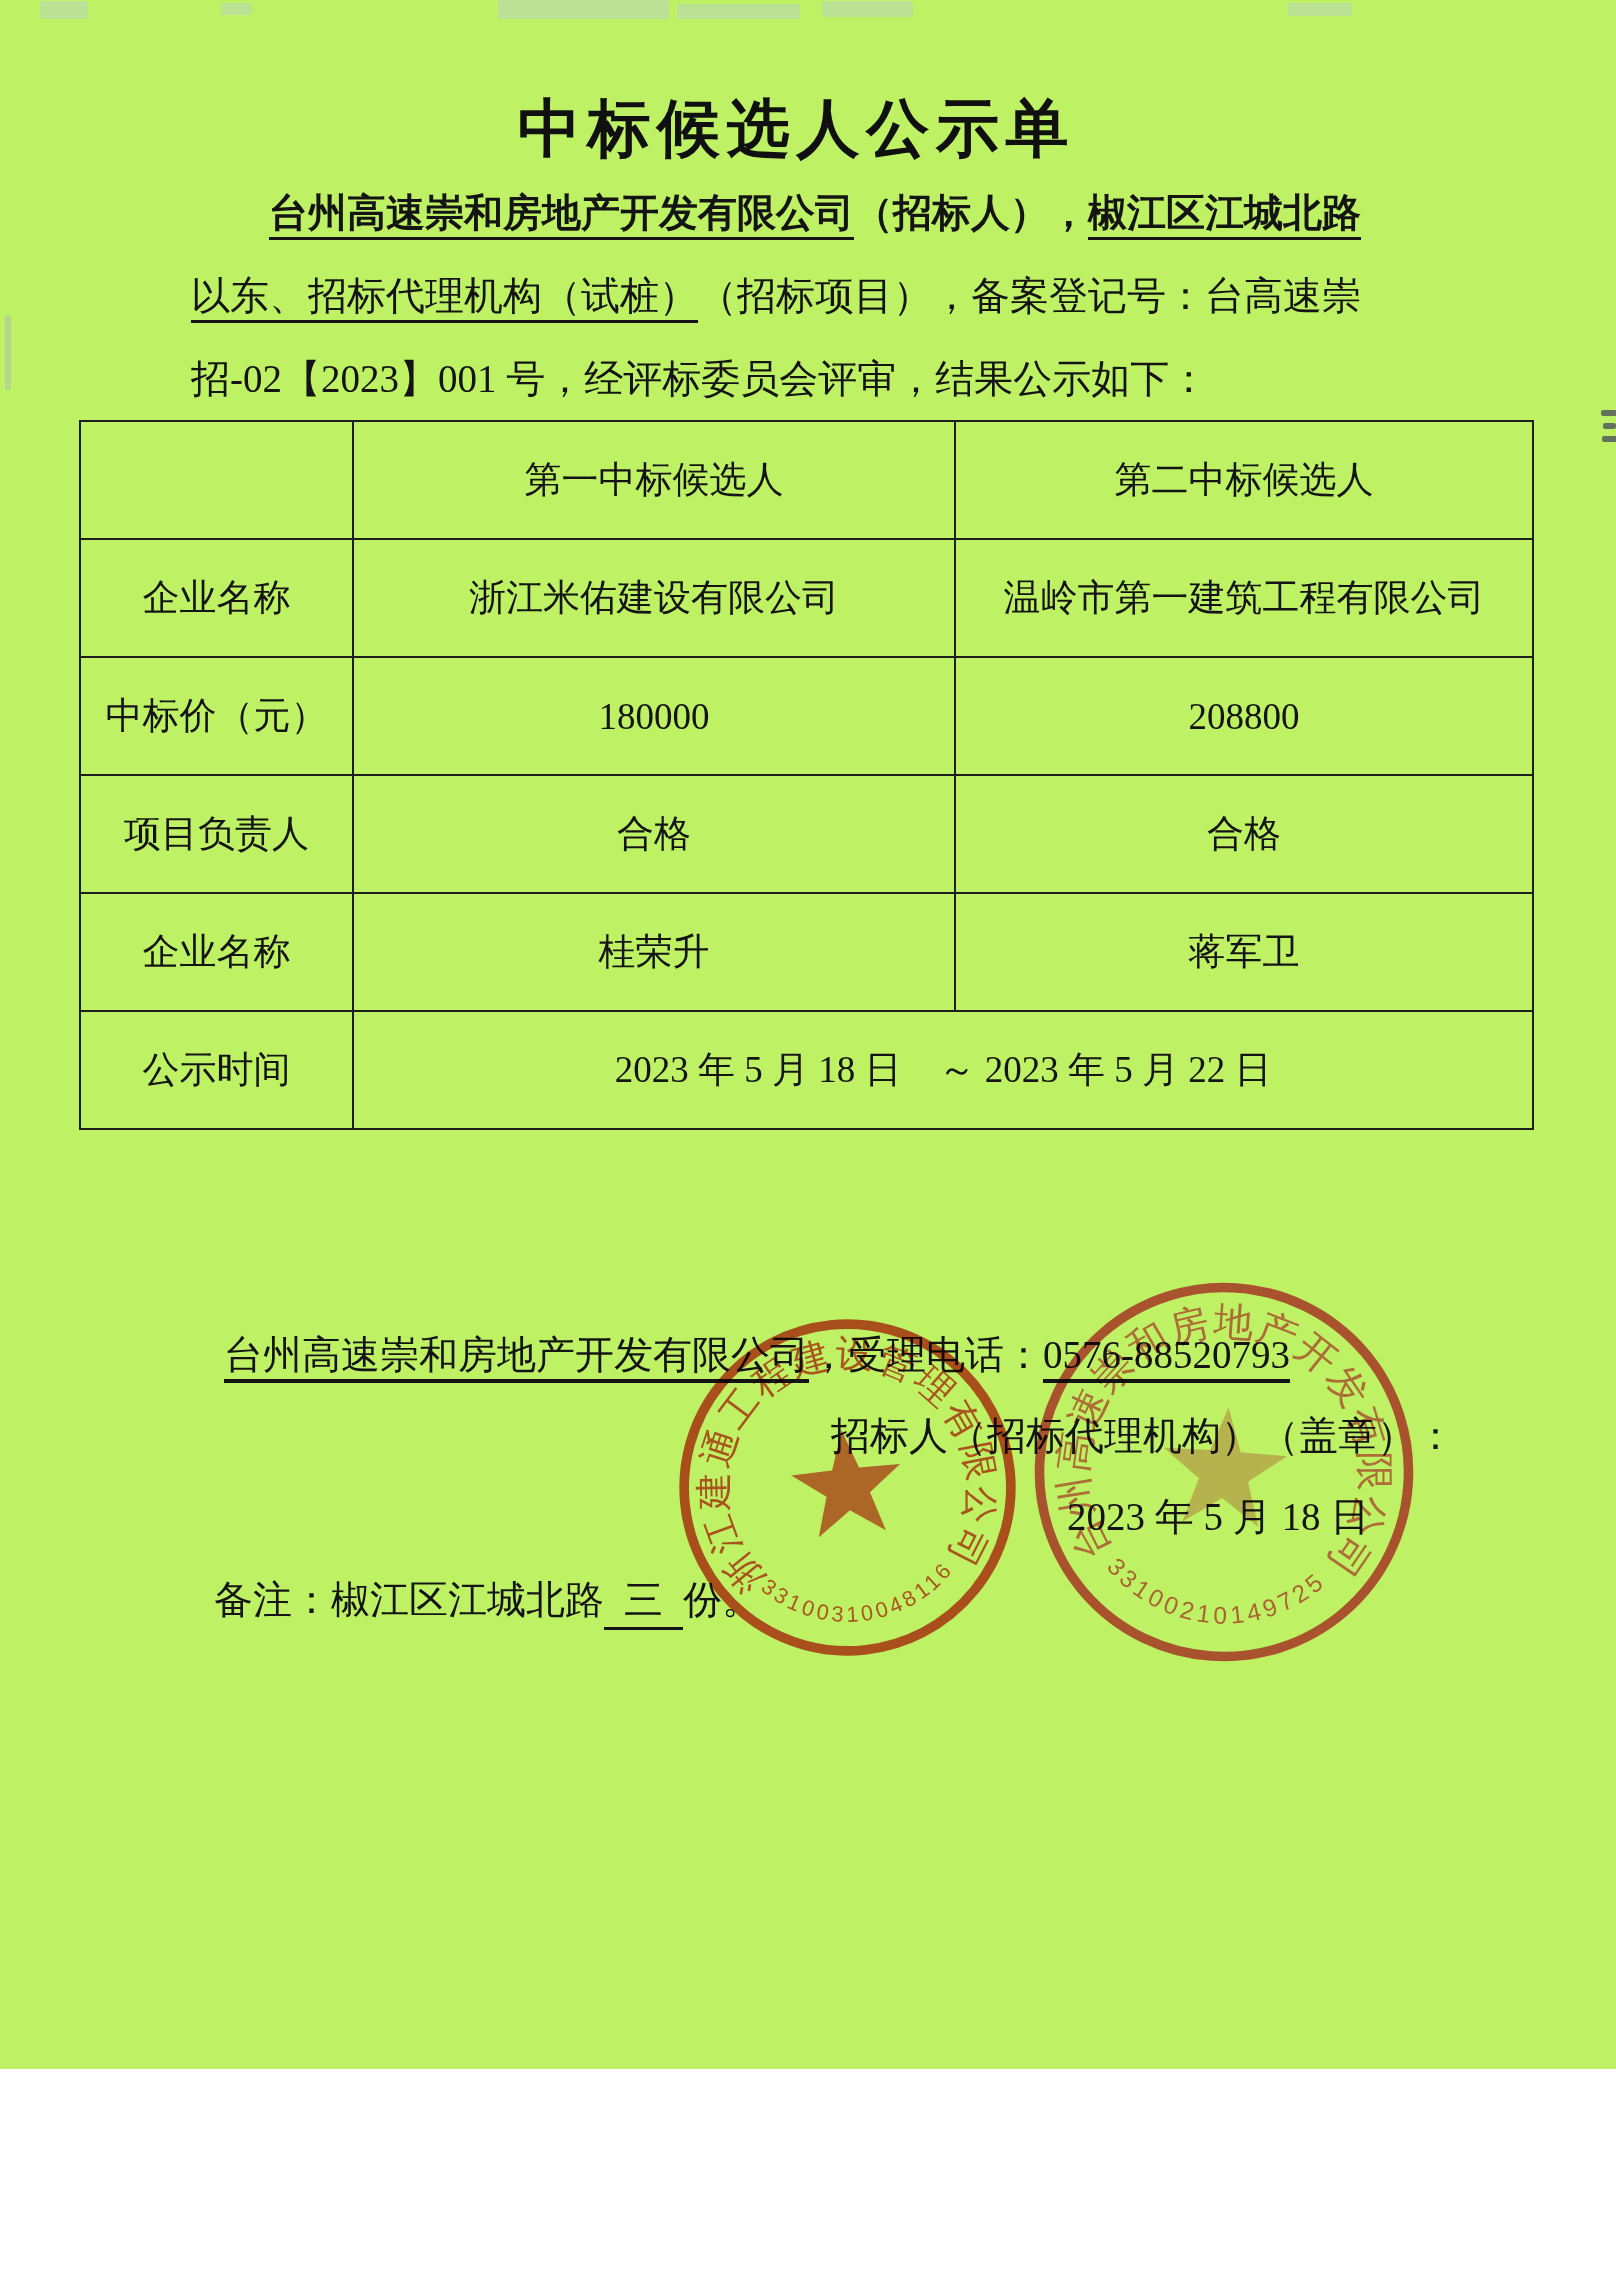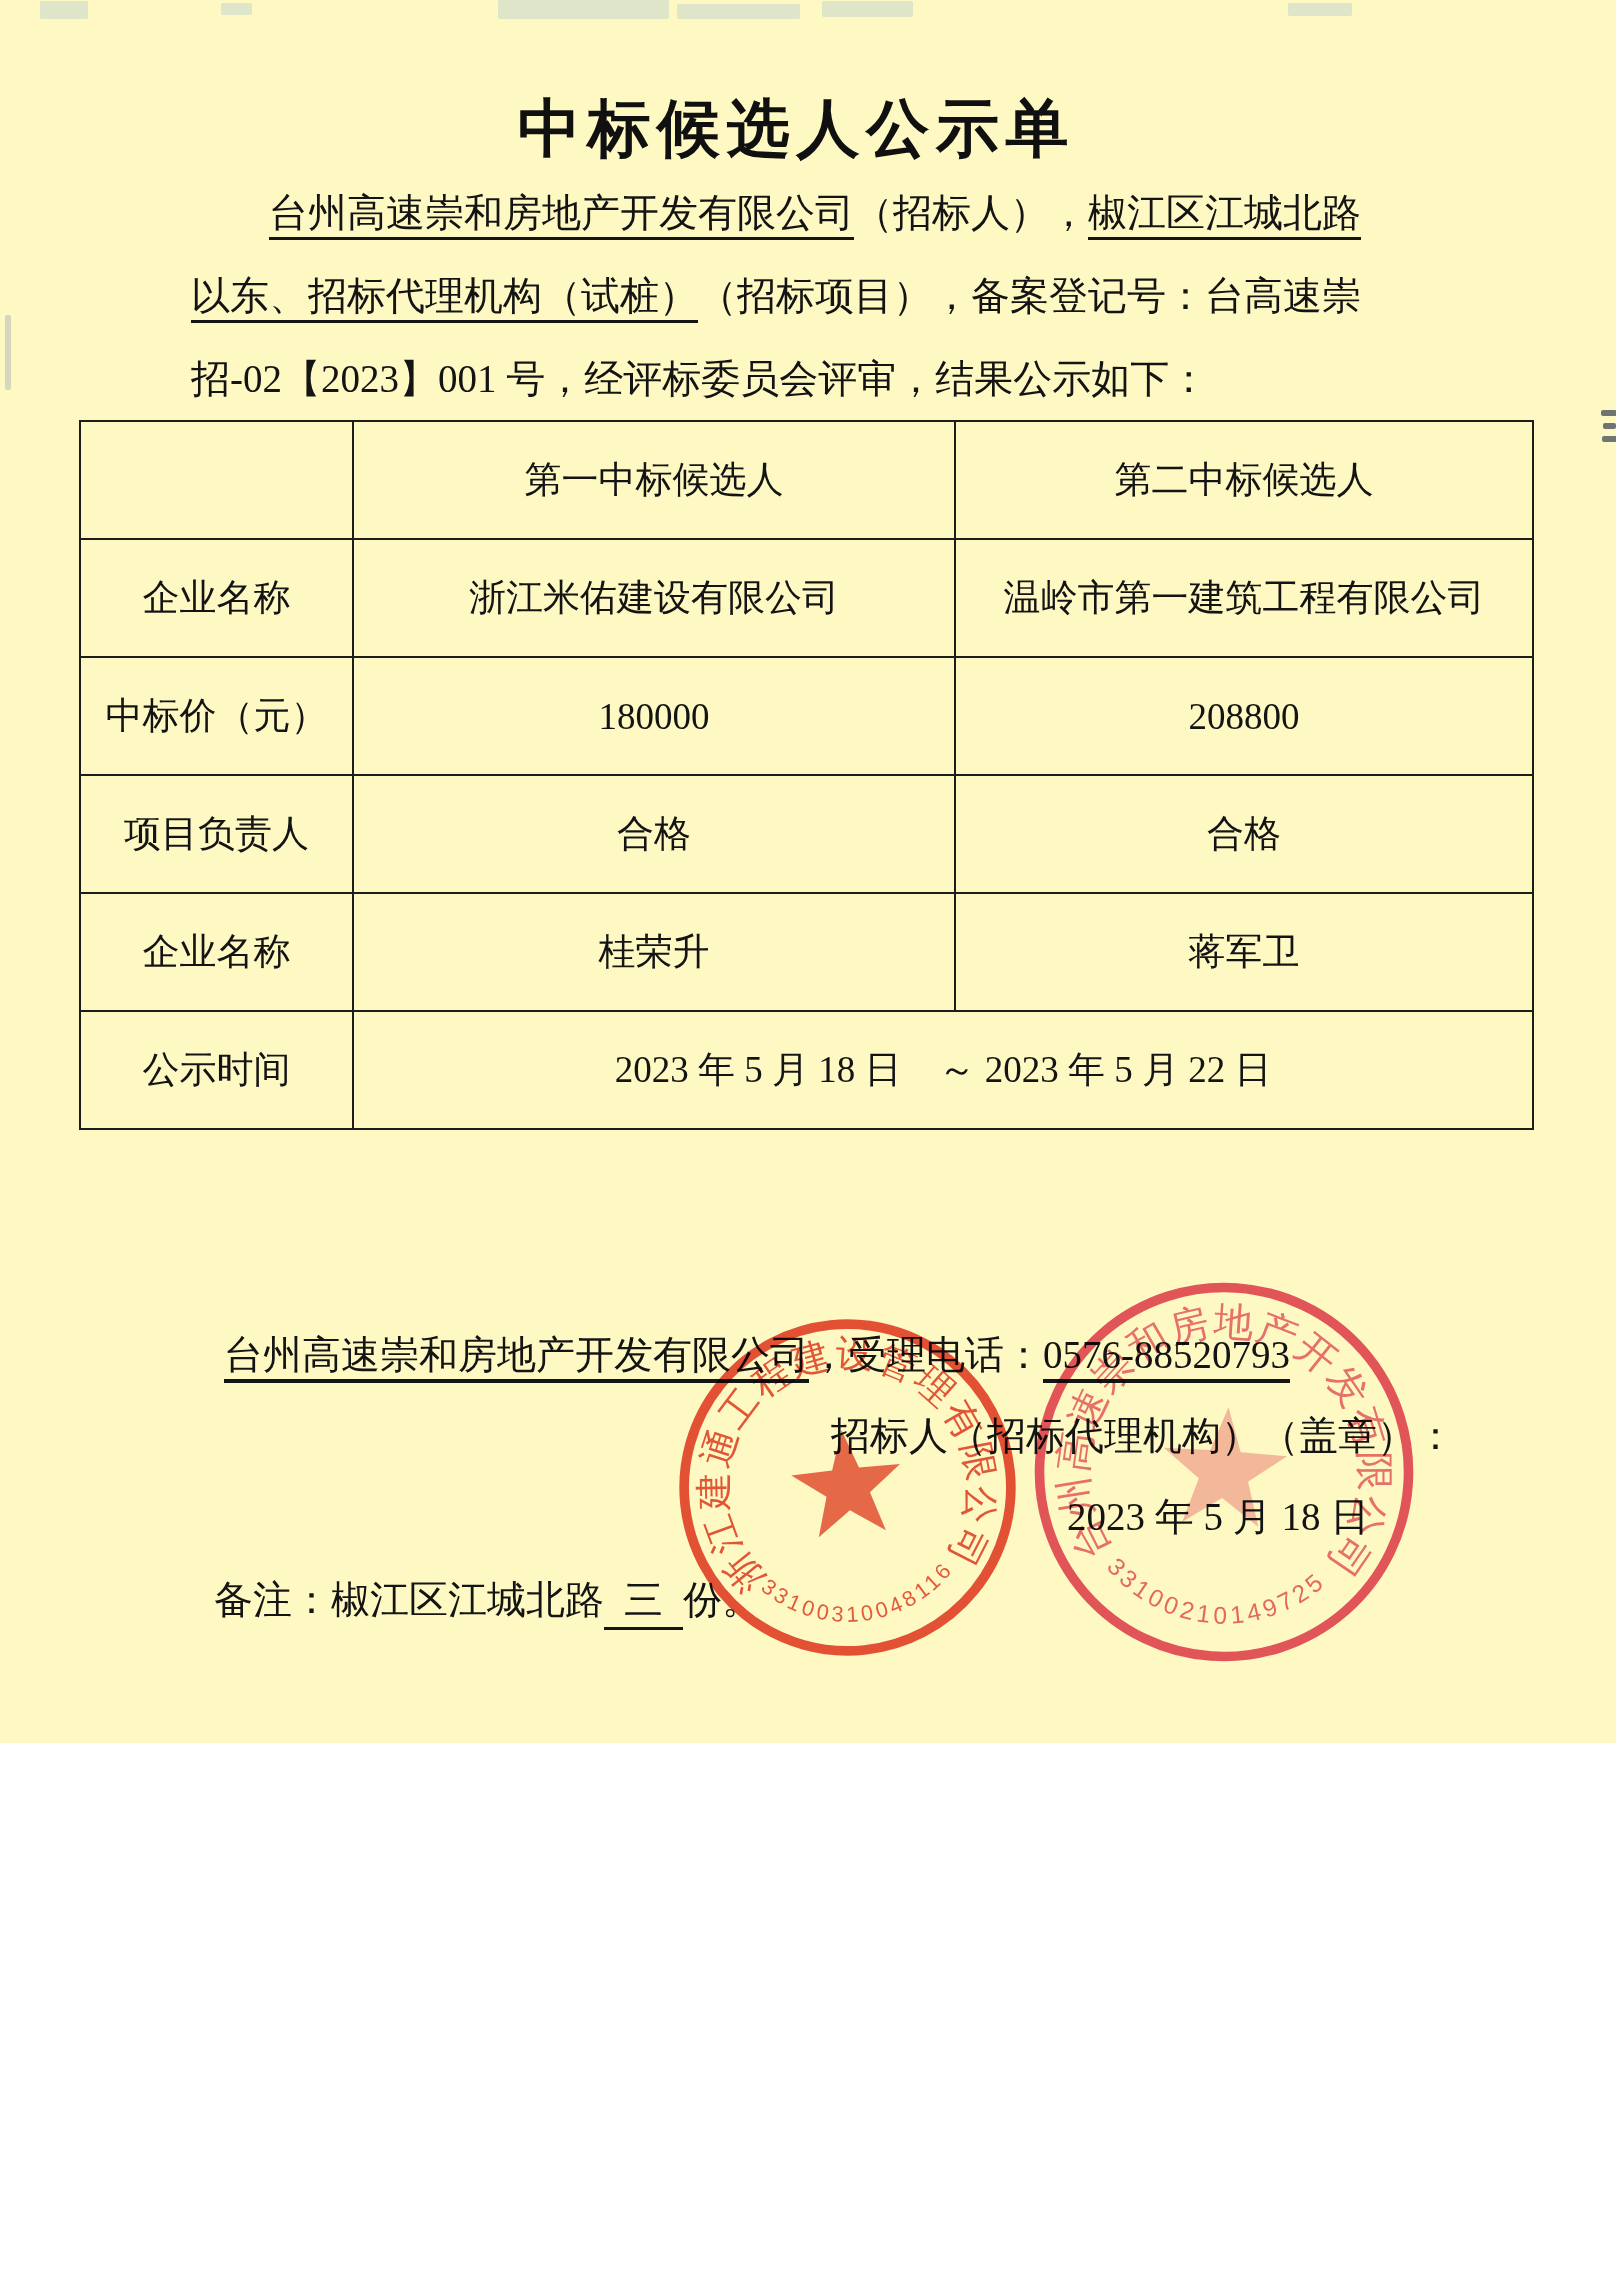--- a/index.html
+++ b/index.html
@@ -1,37 +1,37 @@
 <!DOCTYPE html>
 <html style="font-size:10.7px"><head>
 <meta charset="utf-8">
 <style>
   html,body{margin:0;padding:0;background:#ffffff;}
   .page{
     position:relative;
-    width:1617px;height:1743px;
-    background:#fef9c3;
+    width:1617px;height:2069px;
+    background:#bef264;
     overflow:hidden;
     font-family:"Liberation Serif", serif;
     color:#161616;
   }
   
   .doc-title{
     position:absolute;left:201px;top:86px;width:1191px;
     text-align:center;
     font-family:"Liberation Sans", sans-serif;
     font-weight:900;
     font-size:63px;
     letter-spacing:6.7px;
     color:#101010;
   }
   
   .intro{position:absolute;left:191px;top:179px;width:1213px;font-size:39px;color:#141414;}
   .intro .line{height:83px;line-height:67px;white-space:nowrap;}
-  .intro .line.indent{padding-left:78px;}
+  .intro .line.indent{padding-left:78px;font-weight:bold;}
   .u{border-bottom:3.3px solid #151515;padding-bottom:2.7px;}
   
   table.bid{
     position:absolute;left:79px;top:420px;
     width:1453px;
     border-collapse:collapse;
     table-layout:fixed;
     font-size:37px;color:#141414;
   }
   table.bid td{

